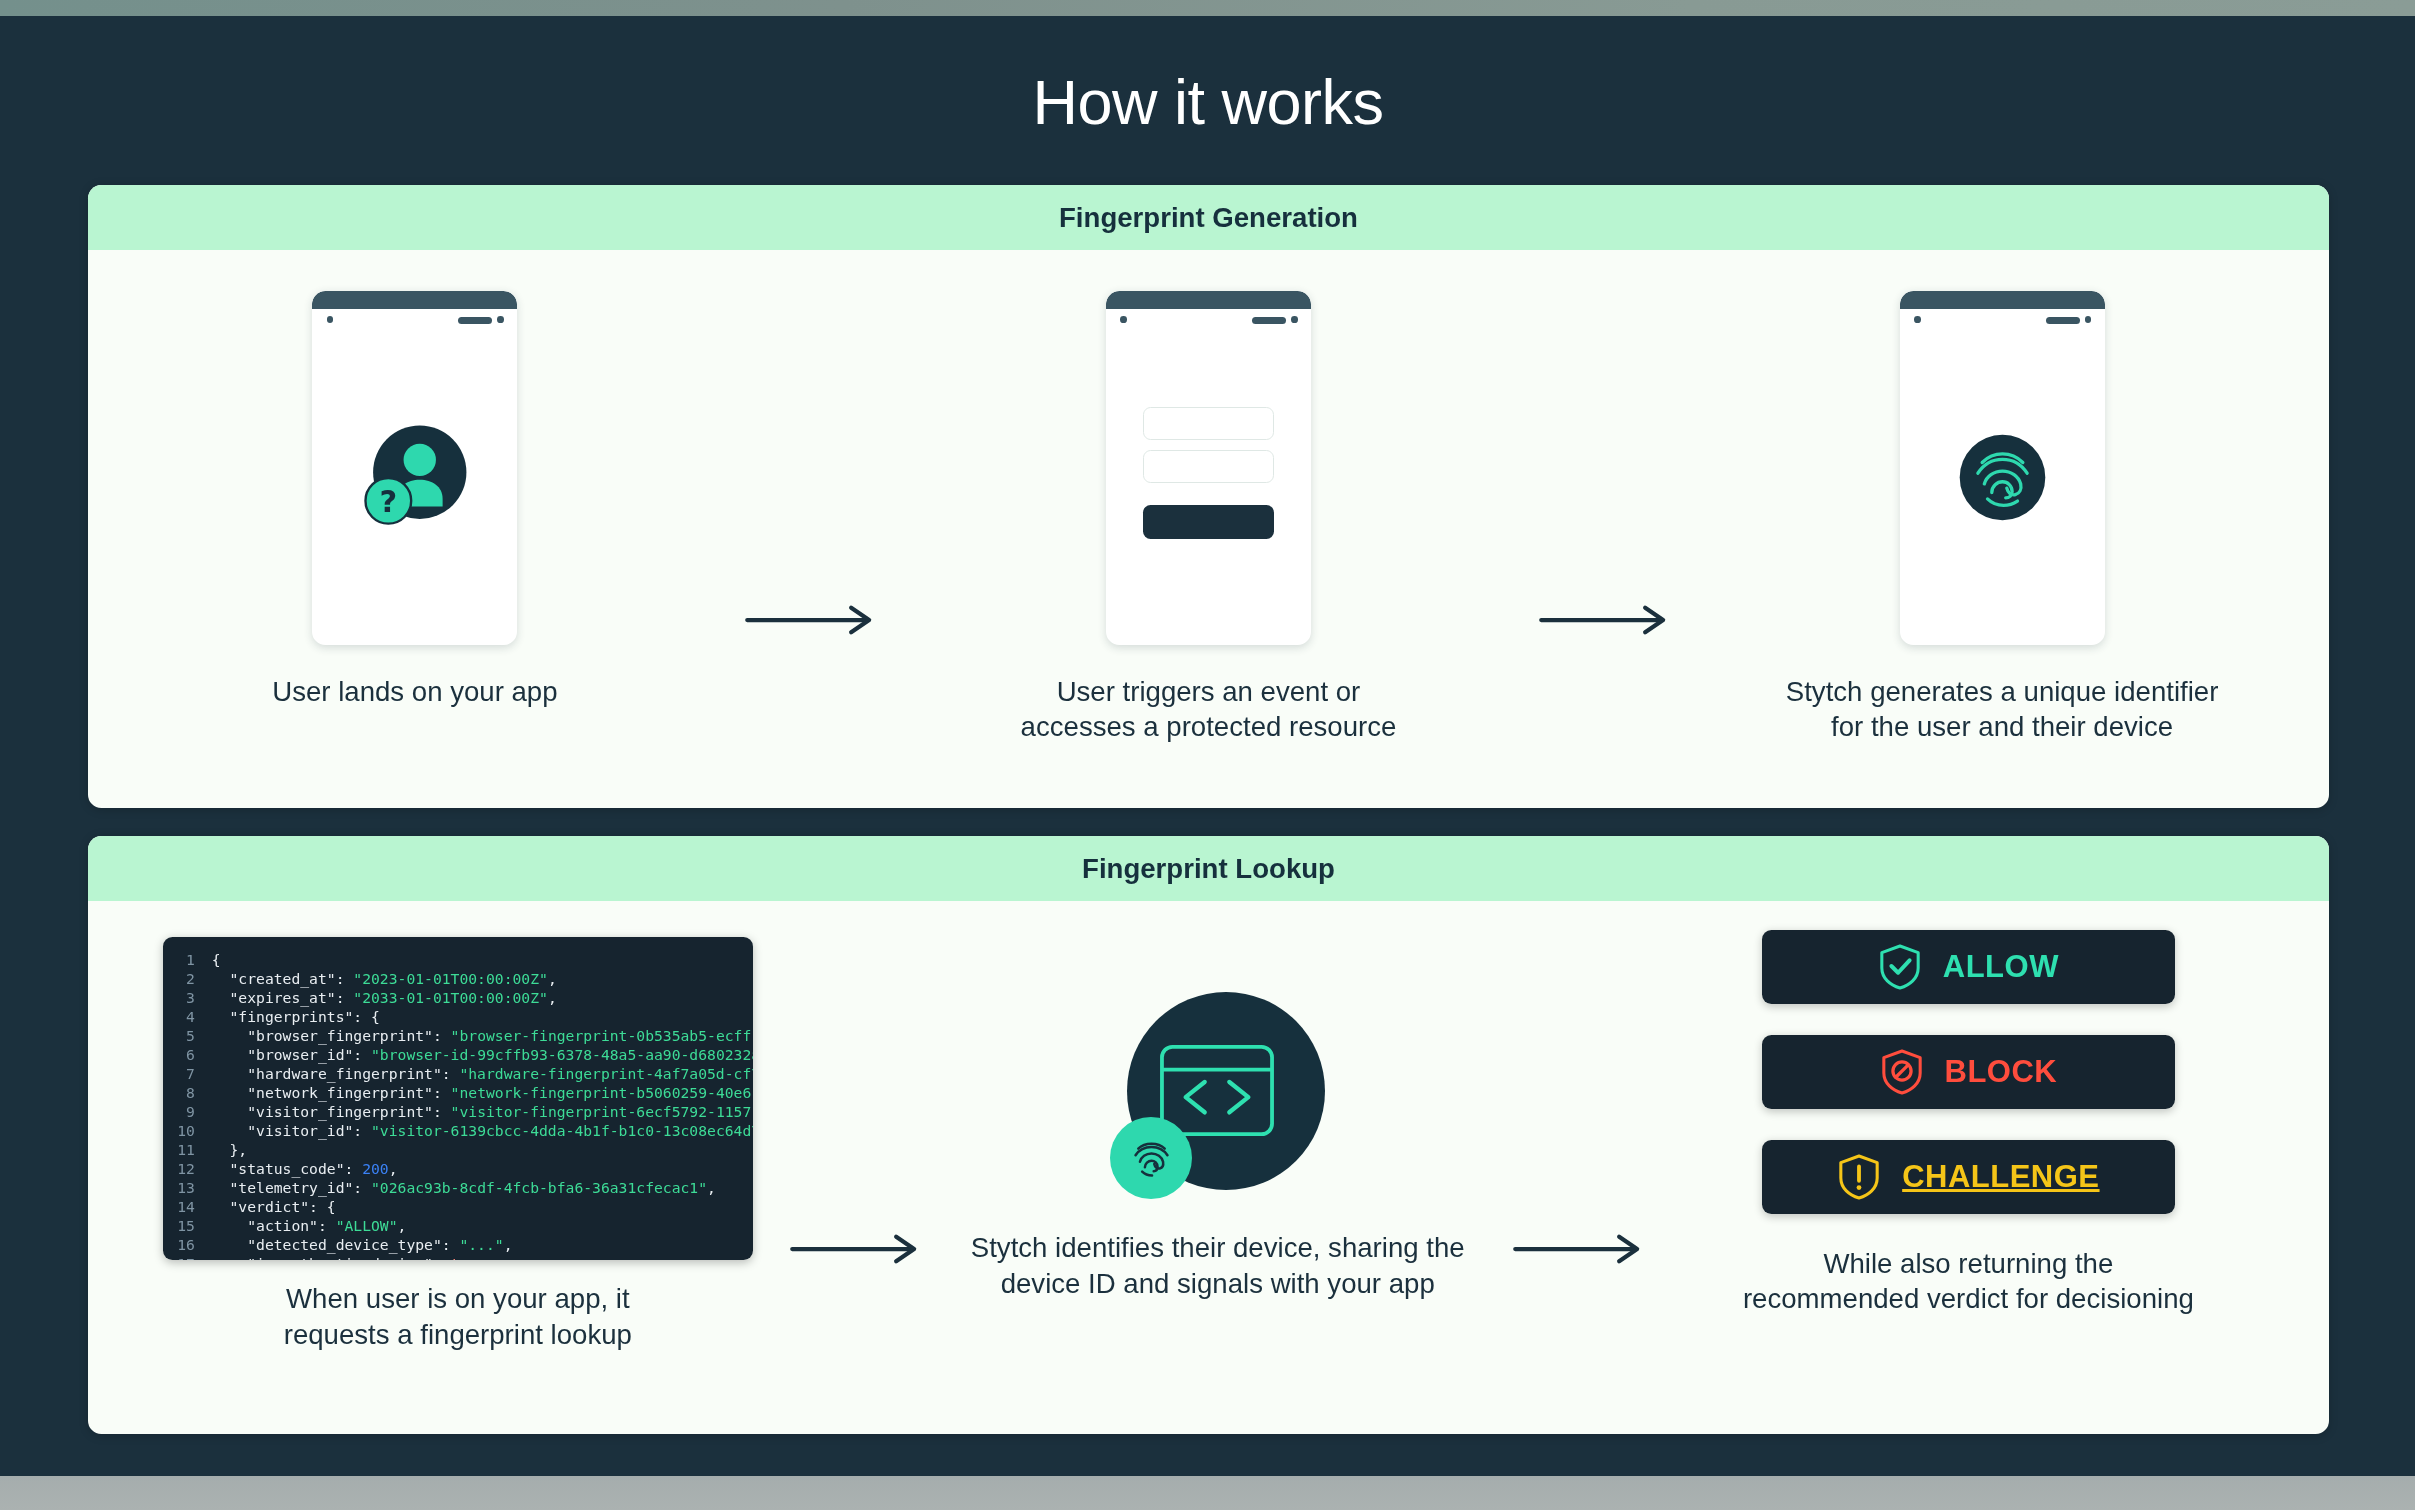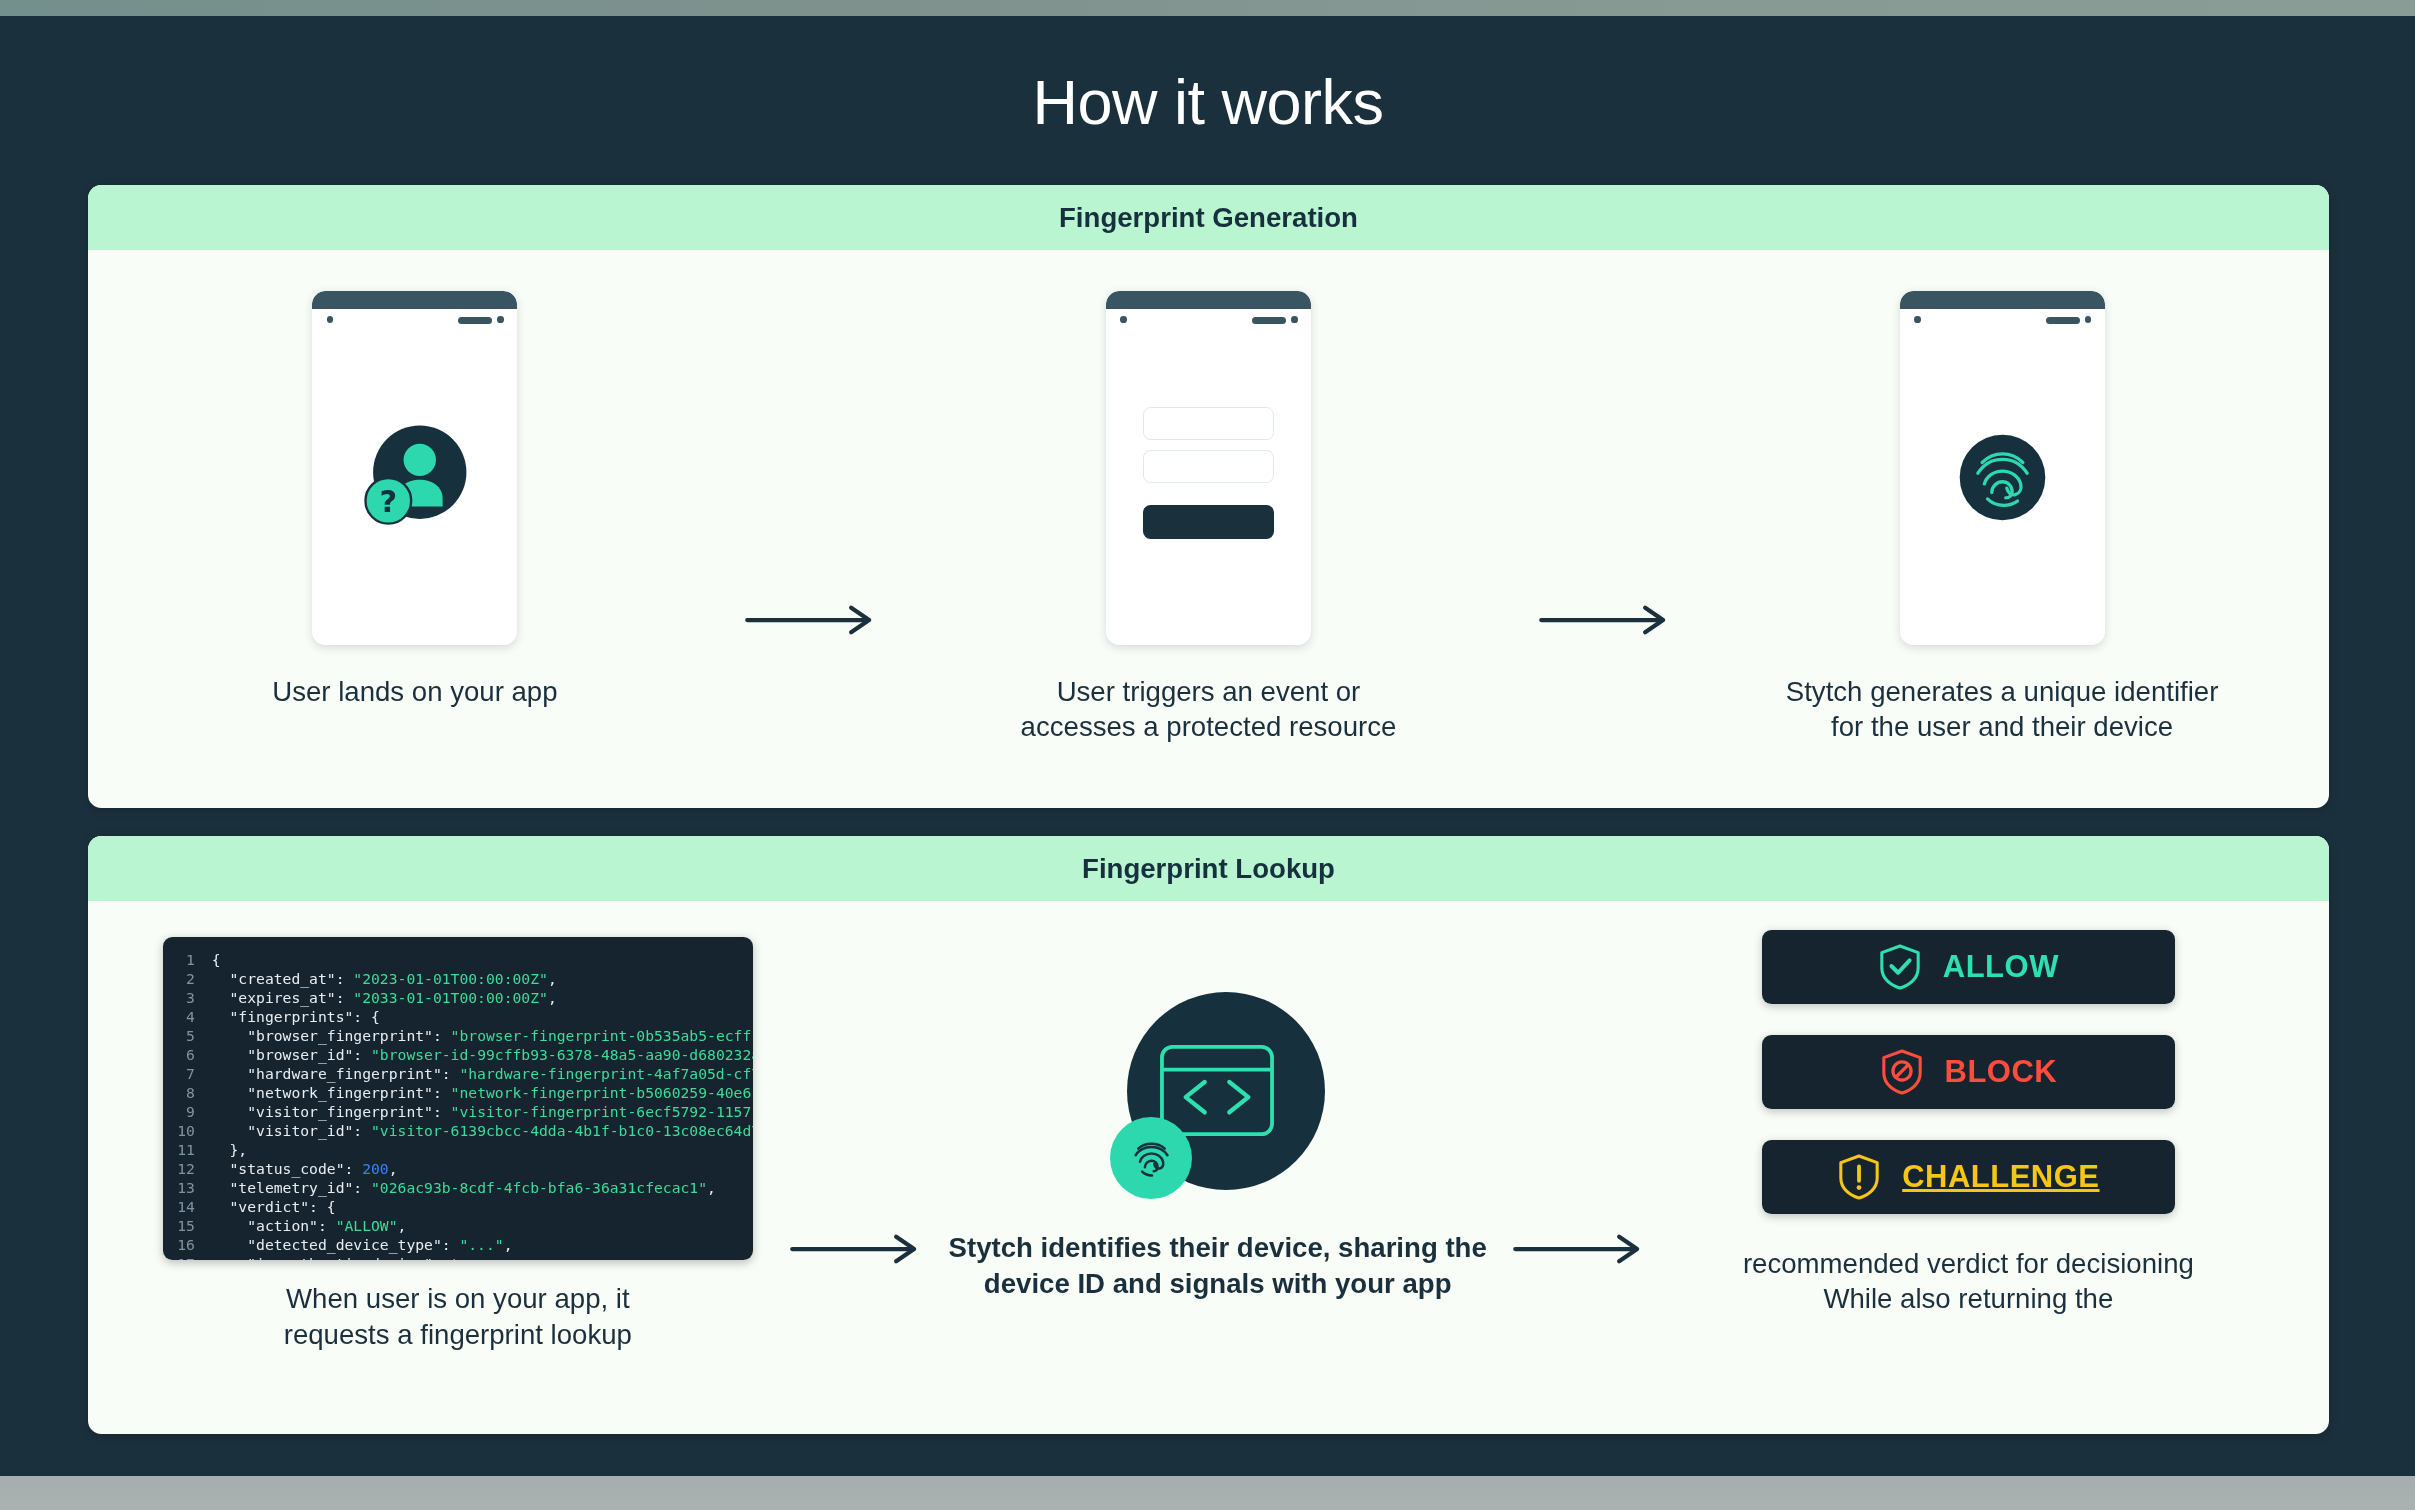--- a/index.html
+++ b/index.html
@@ -276,21 +276,21 @@
   .v-challenge .verdict-label { color: #f5c518; text-decoration: underline; }
 
   .cap-lower {
     margin-top: 32px;
     text-align: center;
     color: #1b303d;
     font-size: 27.6px;
     line-height: 1.3;
   }
   .cap-code    { margin-top: 21px; }
-  .cap-device  { margin-top: 23px; font-weight: bold; }
+  .cap-device  { margin-top: 23px; }
 </style>
 </head>
 <body>
 
 <div id="viewport">
 
   <div class="band-top"></div>
 
   <div id="stage">
 
@@ -481,22 +481,22 @@
                 <svg width="44" height="48" viewBox="0 0 46 50">
                   <path d="M23 3 L42 10 V26 C42 37 33 44 23 47 C13 44 4 37 4 26 V10 Z" fill="none" stroke="#f5c518" stroke-width="3.2" stroke-linejoin="round"></path>
                   <line x1="23" y1="14" x2="23" y2="29" stroke="#f5c518" stroke-width="4" stroke-linecap="round"></line>
                   <circle cx="23" cy="36" r="2.5" fill="#f5c518"></circle>
                 </svg>
                 <span class="verdict-label">CHALLENGE</span>
               </div>
 
             </div>
             <div class="cap-lower">
+              <div>While also returning the</div>
               <div>recommended verdict for decisioning</div>
-              <div>While also returning the</div>
             </div>
           </div>
 
         </div>
       </div>
     </div>
 
   </div>
 
   <div class="band-bottom"></div>

